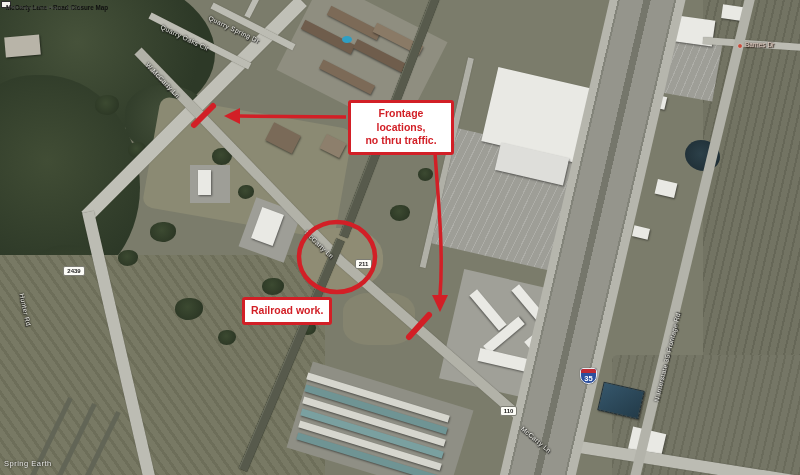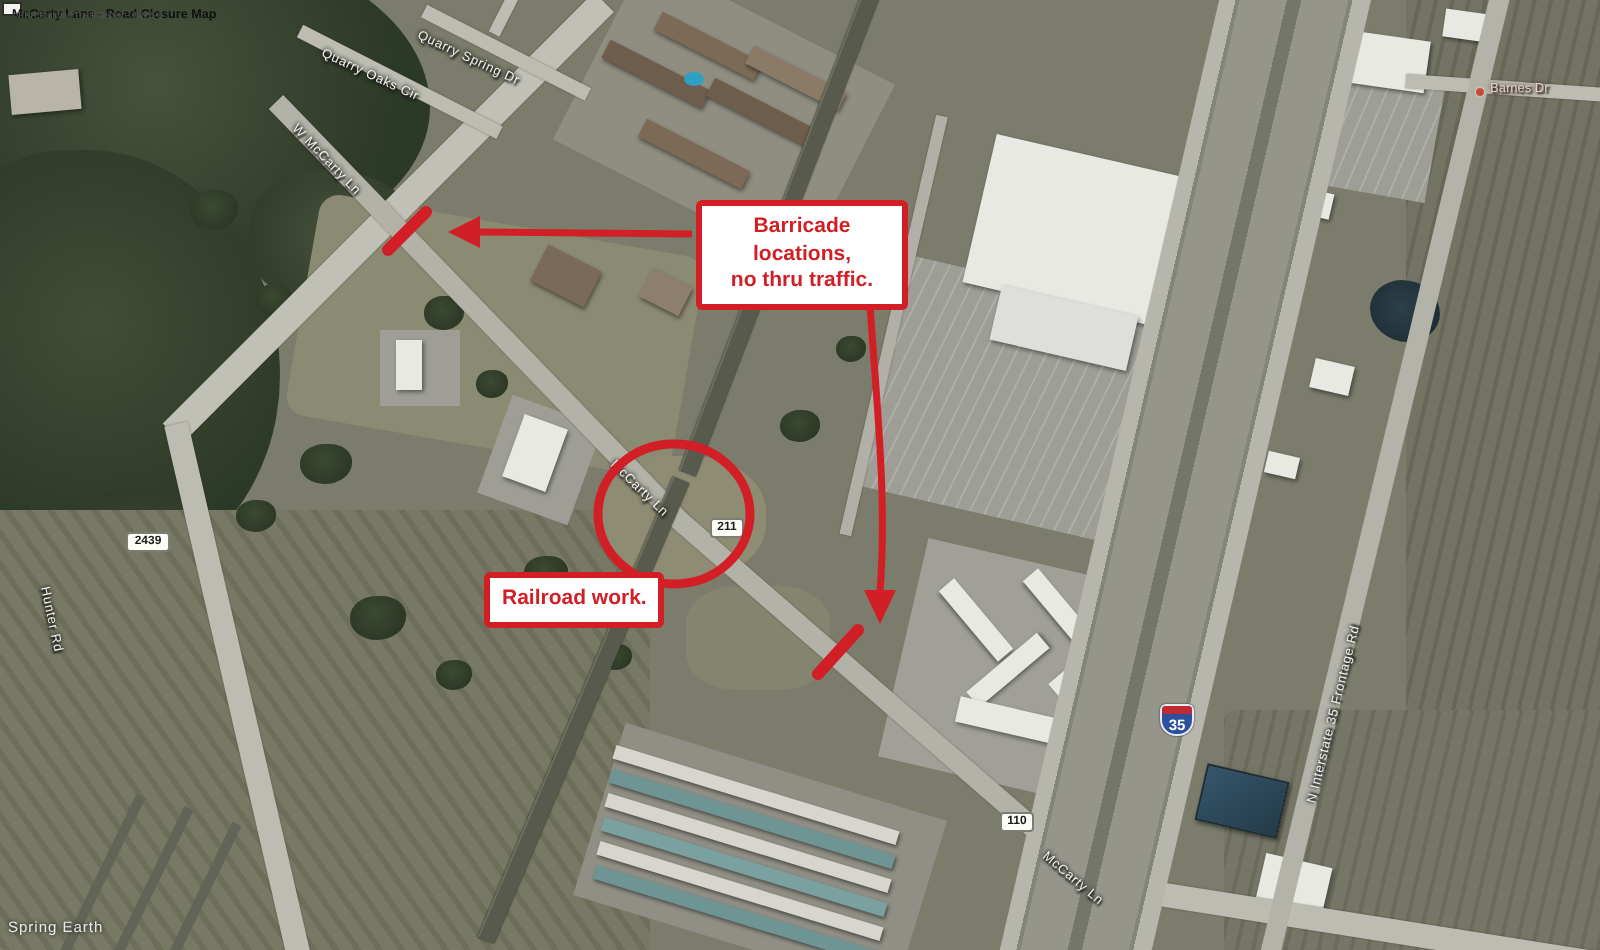--- a/index.html
+++ b/index.html
@@ -168,40 +168,40 @@
   <div class="rl" style="left:306px;top:228px;transform:rotate(44deg);">McCarty Ln</div>
   <div class="rl" style="left:522px;top:424px;transform:rotate(40deg);">McCarty Ln</div>
   <div class="rl" style="left:22px;top:290px;transform:rotate(78deg);">Hunter Rd</div>
   <div class="rl" style="left:656px;top:398px;transform:rotate(-76deg);">N Interstate 35 Frontage Rd</div>
   <div class="barnes" style="left:745px;top:41px;">Barnes Dr</div>
   <div class="bdot" style="left:738px;top:44px;"></div>
 
   <div class="shield" style="left:63px;top:266px;width:22px;"><span style="position:static;">2439</span></div>
   <div class="shield" style="left:355px;top:259px;width:17px;"><span style="position:static;">211</span></div>
   <div class="shield" style="left:500px;top:406px;width:17px;"><span style="position:static;">110</span></div>
-  <div class="i-shield" style="left:580px;top:352px;">
+  <div class="i-shield" style="left:580px;top:368px;">
     <div class="i-top"></div>
     <div class="i-num">35</div>
   </div>
 
   <svg id="anno" width="800" height="475" viewBox="0 0 800 475">
     <ellipse cx="337" cy="257" rx="38" ry="35" fill="none" stroke="#d21f26" stroke-width="4.5"></ellipse>
     <line x1="346" y1="117" x2="238" y2="116" stroke="#d21f26" stroke-width="3.5"></line>
     <polygon points="224,116 240,108 240,124" fill="#d21f26"></polygon>
     <path d="M434,137 C437,190 444,245 440,296" fill="none" stroke="#d21f26" stroke-width="3.5"></path>
     <polygon points="440,312 432,295 448,295" fill="#d21f26"></polygon>
     <line x1="194" y1="125" x2="213" y2="106" stroke="#d21f26" stroke-width="6" stroke-linecap="round"></line>
     <line x1="409" y1="337" x2="429" y2="315" stroke="#d21f26" stroke-width="6" stroke-linecap="round"></line>
   </svg>
 
   <div class="callout" style="left:348px;top:100px;width:106px;">
-    <span style="position:static;display:block;">Barricade locations,</span>
+    <span style="position:static;display:block;">Frontage locations,</span>
     <span style="position:static;display:block;">no thru traffic.</span>
   </div>
-  <div class="callout" style="left:242px;top:286px;text-align:right;">Railroad work.</div>
+  <div class="callout" style="left:242px;top:297px;text-align:right;">Railroad work.</div>
 
   <div class="title-box">
     <span class="t">McCarty Lane - Road Closure Map</span>
     <span class="s">UPRR Railroad Track Repair - July 5-8</span>
   </div>
 
   <div class="wm">Spring Earth</div>
 
 </div>
 

